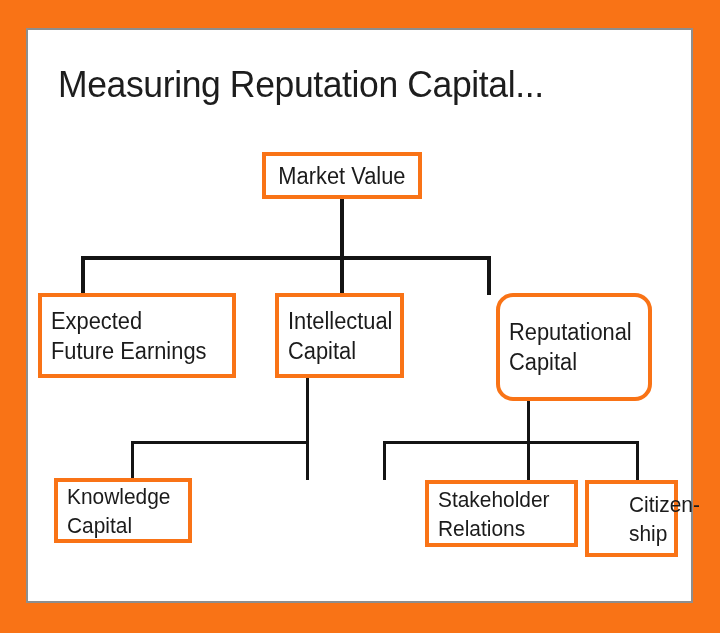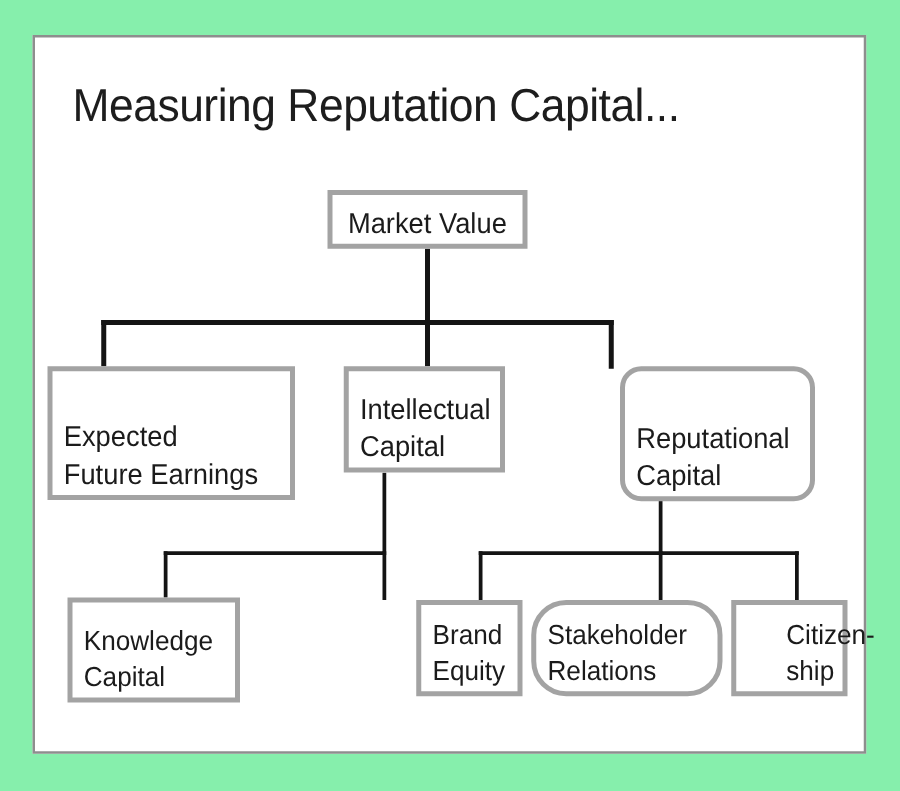--- a/index.html
+++ b/index.html
@@ -8,21 +8,21 @@
     padding: 0;
     background: #ffffff;
   }
   body {
     font-family: "Liberation Sans", "DejaVu Sans", sans-serif;
   }
   #canvas {
     position: relative;
     width: 720px;
     height: 633px;
-    background: #86efac;
+    background: #f97316;
     overflow: hidden;
     text-decoration: underline;
   }
   
   .frame {
     position: absolute;
     left: 26px;
     top: 28px;
     width: 667px;
     height: 575px;
@@ -50,24 +50,24 @@
   }
   .line.v { width: 4px; }
   .line.h { height: 4px; }
   .line.thin.v { width: 3px; }
   .line.thin.h { height: 3px; }
   
   .node {
     position: absolute;
     box-sizing: border-box;
     background: #ffffff;
-    border: 4px solid #a3a3a3;
+    border: 4px solid #f97316;
     display: flex;
     flex-direction: column;
-    justify-content: flex-end;
+    justify-content: center;
     padding: 2px 8px 2px 9px;
     z-index: 3;
   }
   .node .ln {
     display: block;
     color: #1b1b1b;
     white-space: nowrap;
     transform: scaleX(0.95);
     transform-origin: left center;
   }
@@ -85,21 +85,21 @@
   <div class="frame"></div>
 
   <div class="title">Measuring Reputation Capital...</div>
 
   <div class="line v" style="left:340px; top:198px; height:62px;"></div>
   <div class="line h" style="left:81px; top:256px; width:410px;"></div>
   <div class="line v" style="left:81px; top:256px; height:39px;"></div>
   <div class="line v" style="left:340px; top:256px; height:39px;"></div>
   <div class="line v" style="left:487px; top:256px; height:39px;"></div>
 
-  <div class="node s-lg" style="left:38px; top:293px; width:198px; height:107px;">
+  <div class="node s-lg" style="left:38px; top:293px; width:198px; height:85px;">
     <span class="ln">Expected</span>
     <span class="ln">Future Earnings</span>
   </div>
 
   <div class="node s-lg" style="left:275px; top:293px; width:129px; height:85px;">
     <span class="ln">Intellectual</span>
     <span class="ln">Capital</span>
   </div>
 
   <div class="node s-lg" style="left:496px; top:293px; width:156px; height:108px;border-radius:17px;">
@@ -115,32 +115,28 @@
   <div class="line thin h" style="left:131px; top:441px; width:177px;"></div>
   <div class="line thin v" style="left:131px; top:441px; height:39px;"></div>
   <div class="line thin v" style="left:306px; top:441px; height:39px;"></div>
 
   <div class="line thin v" style="left:527px; top:378px; height:66px;"></div>
   <div class="line thin h" style="left:383px; top:441px; width:256px;"></div>
   <div class="line thin v" style="left:383px; top:441px; height:39px;"></div>
   <div class="line thin v" style="left:527px; top:441px; height:39px;"></div>
   <div class="line thin v" style="left:636px; top:441px; height:39px;"></div>
 
-  <div class="node s-md" style="left:54px; top:478px; width:138px; height:84px;">
+  <div class="node s-md" style="left:54px; top:478px; width:138px; height:65px;">
     <span class="ln">Knowledge</span>
     <span class="ln">Capital</span>
   </div>
 
 
-  <div class="node s-md" style="left:333px; top:480px; width:85px; height:77px;">
-    <span class="ln">Brand</span>
-    <span class="ln">Equity</span>
-  </div>
 
-  <div class="node s-md" style="left:425px; top:480px; width:153px; height:77px;border-radius:28px;">
+  <div class="node s-md" style="left:425px; top:480px; width:153px; height:67px;">
     <span class="ln">Stakeholder</span>
     <span class="ln">Relations</span>
   </div>
 
   <div class="node s-md" style="left:585px; top:480px; width:93px; height:77px;padding-left:40px;">
     <span class="ln">Citizen-</span>
     <span class="ln">ship</span>
   </div>
 
 </div>

